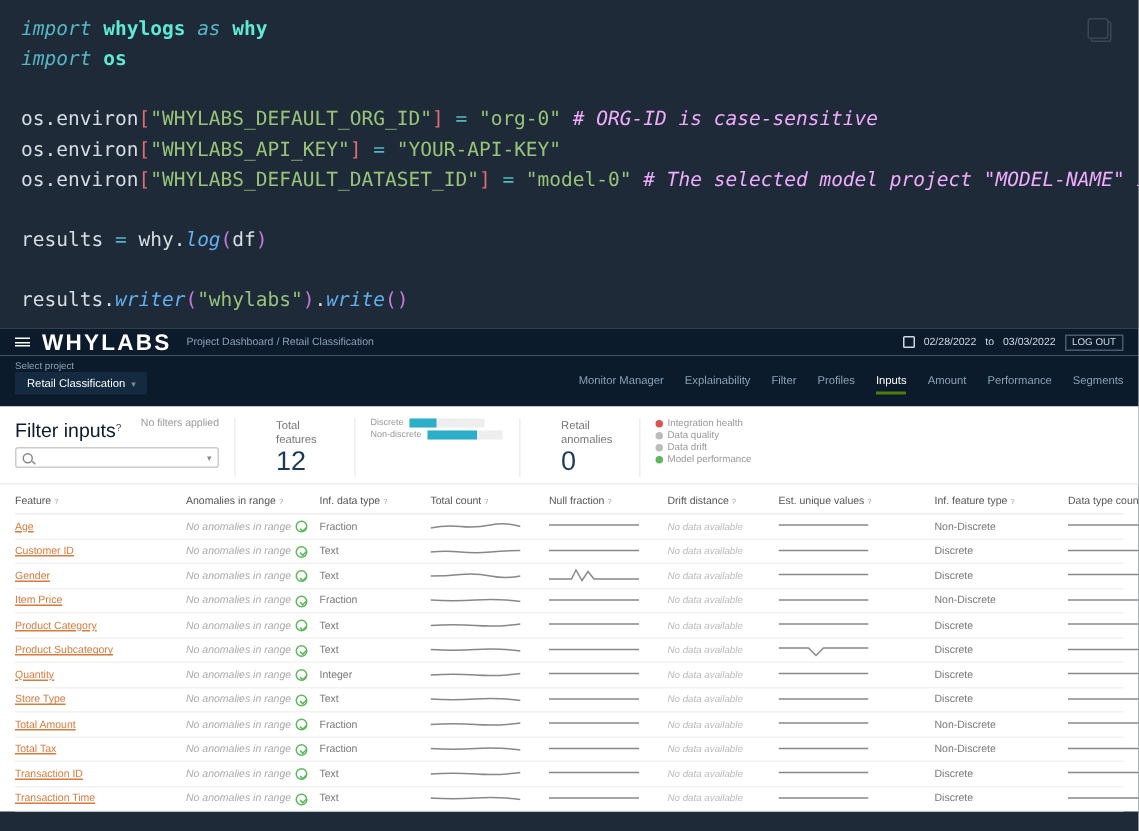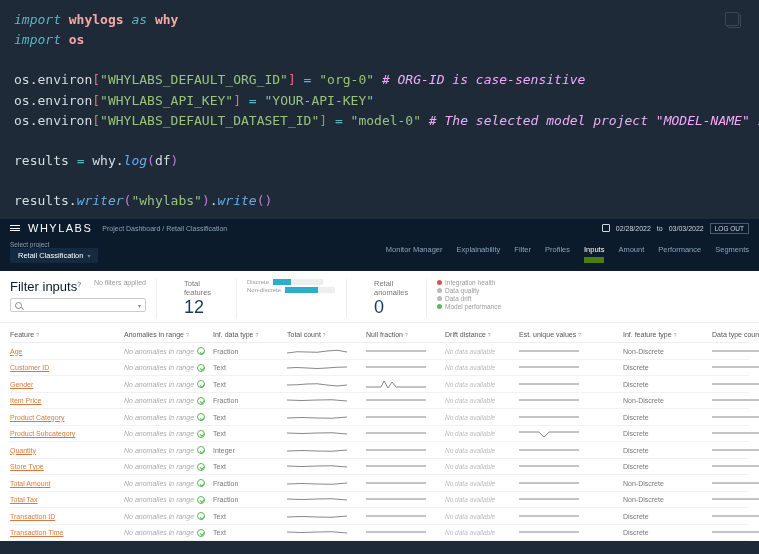--- a/index.html
+++ b/index.html
@@ -6,48 +6,48 @@
 html, body { width: 759px; height: 554px; overflow: hidden; font-family: -apple-system, sans-serif; }
 body { background: #1e2a38; }
 
 
 .code-wrap { background: #1e2a38; padding: 10px 14px 8px; position: relative; }
 .copy-icon { position: absolute; top: 14px; right: 18px; width: 14px; height: 14px; border: 1px solid #4a5a6a; border-radius: 2px; opacity: .6; }
 .copy-icon::before { content:""; position:absolute; top:-3px; left:-3px; width:12px; height:12px; border:1px solid #4a5a6a; border-radius:2px; background:#1e2a38;}
 pre { font-family: "SFMono-Regular", Consolas, monospace; font-size: 13px; line-height: 1.55; color: #d6dde4; white-space: pre; }
 .kw-import { color: #56b6c2; font-style: italic; }
 .kw-as     { color: #56b6c2; font-style: italic; }
-.mod       { color: #fca5a5; font-weight: bold; }
+.mod       { color: #5eead4; font-weight: bold; }
 .obj       { color: #d6dde4; }
 .dot       { color: #d6dde4; }
 .brk       { color: #e06c75; }
 .str       { color: #98c379; }
 .op        { color: #56b6c2; }
 .cmt       { color: #f0abfc; font-style: italic; }
 .fn        { color: #61afef; font-style: italic; }
 .par       { color: #c678dd; }
 
 
 .dash { background: #fff; font-size: 8px; color: #444; }
 .header { background: #0b1b2b; color: #fff; display: flex; align-items: center; padding: 0 10px; height: 18px; }
 .menu-icon { width:10px; display:flex; flex-direction:column; gap:1.5px; margin-right:8px;}
 .menu-icon span{height:1px;background:#fff;}
-.logo { font-weight: 400; letter-spacing: 1.5px; font-size: 11px; }
+.logo { font-weight: 700; letter-spacing: 1.5px; font-size: 15px; }
 .crumbs { color:#8aa2b8; margin-left:10px; font-size:7px;}
 .crumbs a{color:#8aa2b8; text-decoration:none;}
 .dates { margin-left:auto; display:flex; align-items:center; gap:6px; font-size:7px; color:#cfd8e2;}
 .logout { border:1px solid #4a5a6a; padding:1px 4px; font-size:6.5px; color:#cfd8e2;}
 .cal { width:8px;height:8px;border:1px solid #cfd8e2; border-radius:1px;}
 
 .sub { background:#0b1b2b; padding:4px 10px 8px; display:flex; justify-content:space-between; align-items:flex-end;}
 .proj-lbl{color:#8aa2b8; font-size:6.5px; display:block;}
 .proj-sel{background:#142a40; color:#fff; padding:3px 8px; font-size:7.5px; display:inline-flex; align-items:center; gap:4px; border-radius:1px;}
 .tabs{display:flex; gap:14px;}
 .tabs a{color:#8aa2b8; font-size:7.5px; text-decoration:none; padding-bottom:3px;}
-.tabs a.act{color:#fff; border-bottom:6px solid #4d7c0f;}
+.tabs a.act{color:#fff; border-bottom:2px solid #4d7c0f;}
 
 .body{display:flex; padding:8px 10px 4px; gap:10px; background:#fff; border-bottom:1px solid #eee;}
 .filter{flex:0 0 110px;}
 .flabel{font-size:13px; color:#0b1b2b;}
 .nof{color:#999; font-size:7px; float:right;}
 .srch{display:flex;align-items:center;border:1px solid #ccc;border-radius:2px;height:14px;padding:0 4px;margin-top:4px;gap:3px;}
 .srch input{border:0;outline:0;font-size:8px;flex:1;min-width:0;}
 .mag{width:7px;height:7px;border:1px solid #888;border-radius:50%;position:relative;}
 .mag::after{content:"";position:absolute;width:3px;height:1px;background:#888;right:-3px;bottom:-1px;transform:rotate(45deg);}
 

